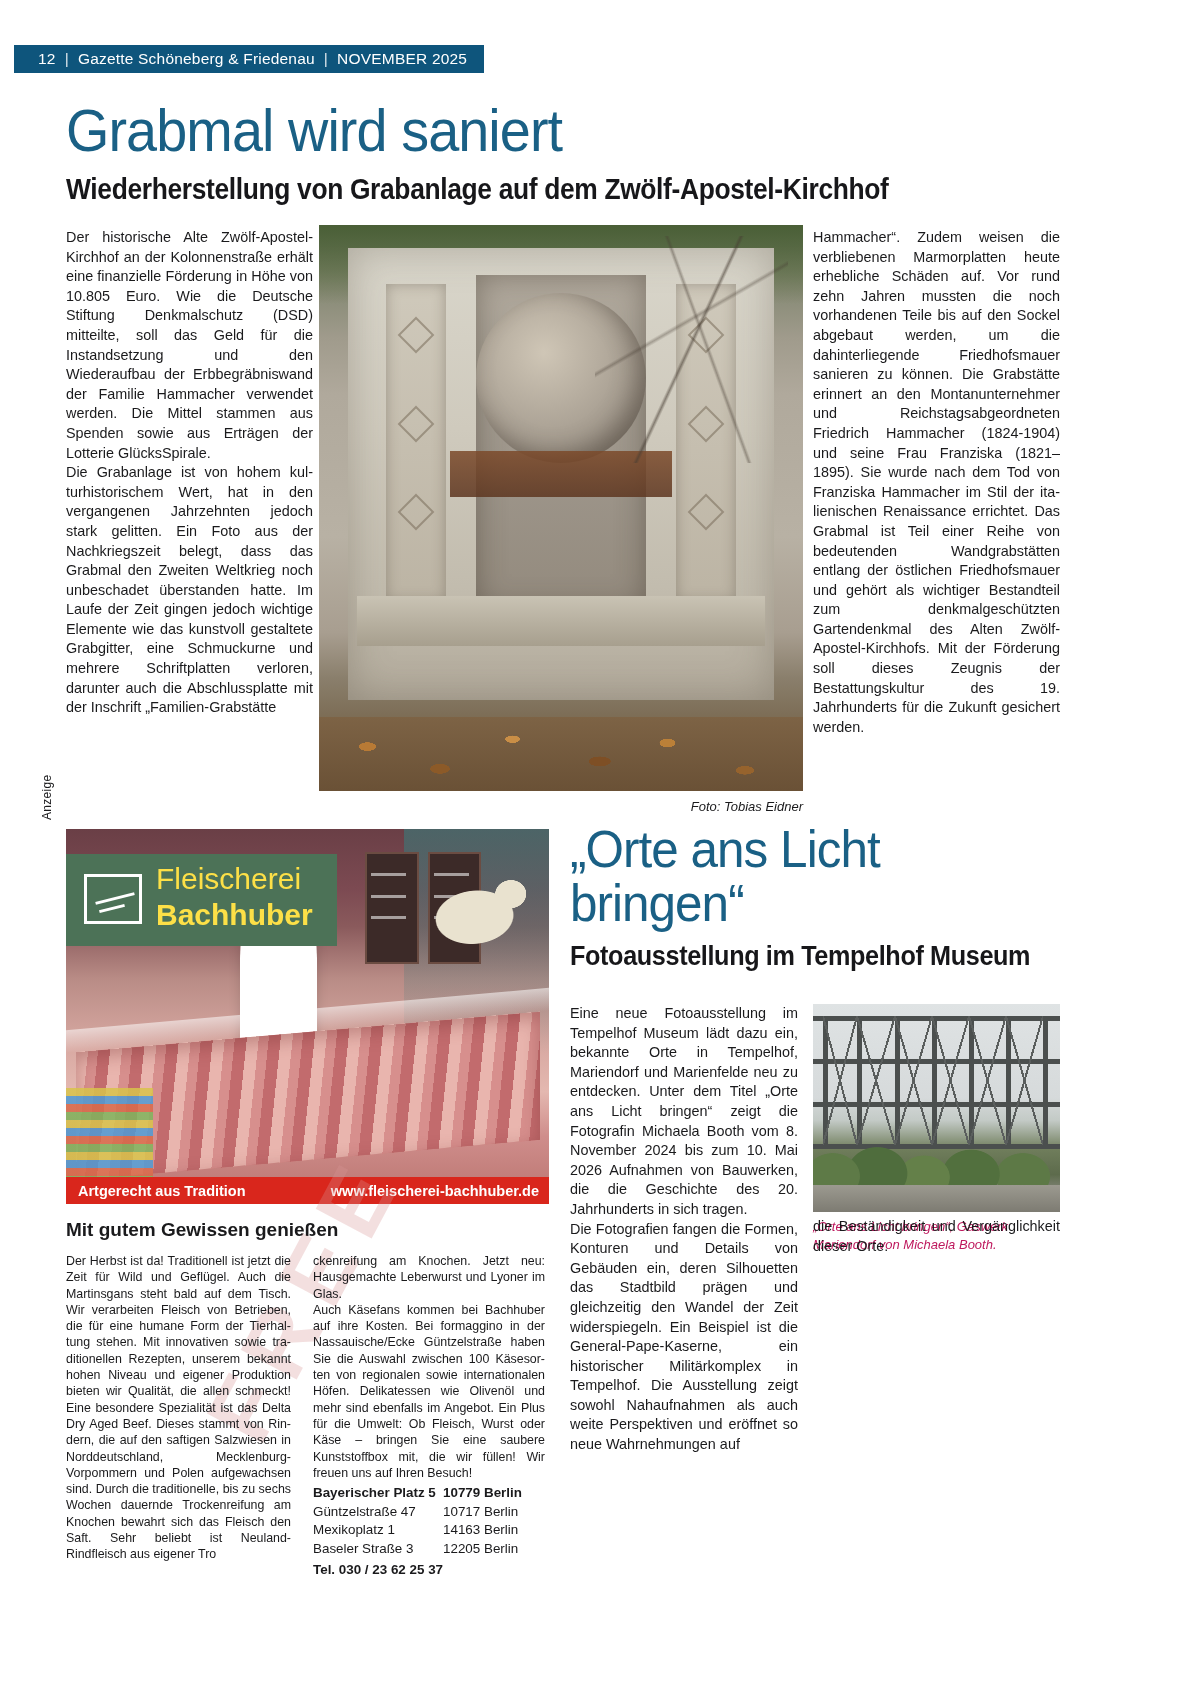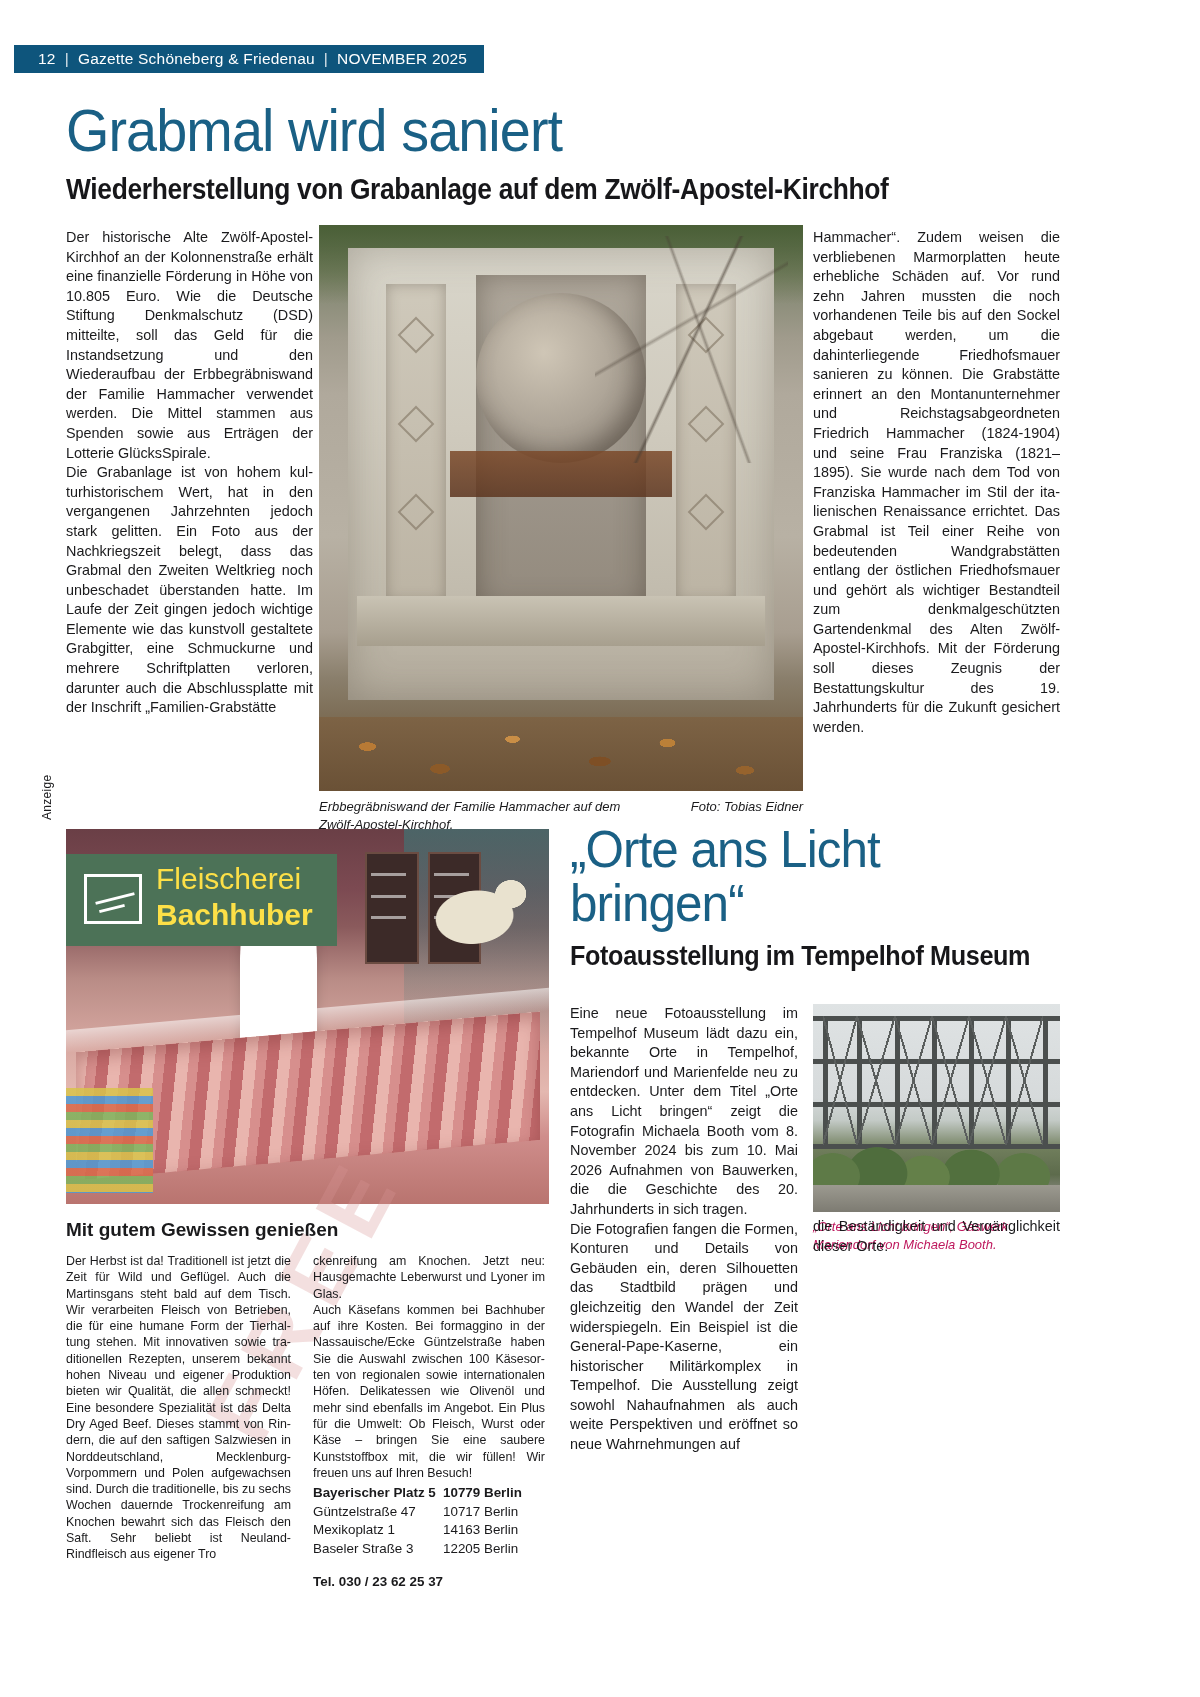--- a/index.html
+++ b/index.html
@@ -144,21 +144,21 @@
     font-size: 12.4px; line-height: 16.3px;
     color: #1a1a1c; text-align: justify;
   }
   #ad-c1 { left: 66px; top: 1253px; width: 225px; }
   #ad-c2 { left: 313px; top: 1253px; width: 232px; }
 
   .addr { margin-top: 3px; }
   .addr-row { display: flex; line-height: 18.6px; font-size: 13.4px; }
   .addr-row .street { width: 130px; }
   .addr-row.first { font-weight: 700; }
-  .addr-tel { font-weight: 700; font-size: 13.4px; line-height: 19px; margin-top: 13px; }
+  .addr-tel { font-weight: 700; font-size: 13.4px; line-height: 19px; margin-top: 1px; }
 
   .watermark {
     position: absolute; left: 150px; top: 1245px;
     font-size: 92px; font-weight: 700; color: rgba(214,150,150,.30);
     transform: rotate(-62deg); letter-spacing: 16px;
     pointer-events: none; white-space: nowrap;
   }
 
   
   .headline2 {
@@ -391,21 +391,20 @@
     <div class="grave-arch"></div>
     <div class="grave-rust"></div>
     <div class="grave-base"></div>
   </div>
   <div class="grave-branch"></div>
   <div class="grave-leaves"></div>
 </div>
 
 <div class="caption">
   <span class="credit">Foto: Tobias Eidner</span>
-  <span>Erbbegräbniswand der Familie Hammacher auf dem Zwölf-Apostel-Kirchhof.</span>
 </div>
 
 <div class="anzeige">Anzeige</div>
 
 <div class="ad">
   <div class="shop-bg"></div>
   <div class="shop-teal"></div>
   <div class="shop-board b1">
     <div class="shop-chalk" style="top:18%"></div>
     <div class="shop-chalk" style="top:38%"></div>
@@ -423,20 +422,24 @@
   <div class="shop-mags"></div>
 
   <div class="ad-logo">
     <span class="mark"></span>
     <span class="words">
       <span class="l1">Fleischerei</span><br>
       <span class="l2">Bachhuber</span>
     </span>
   </div>
 
+  <div class="ad-redbar">
+    <span class="slogan">Artgerecht aus Tradition</span>
+    <span class="url">www.fleischerei-bachhuber.de</span>
+  </div>
 </div>
 
 <div class="ad-head">Mit gutem Gewissen genießen</div>
 <div class="watermark">FREE</div>
 <div class="ad-txt" id="ad-c1">
     <p>Der Herbst ist da! Traditionell ist jetzt die Zeit für Wild und Geflügel. Auch die Martinsgans steht bald auf dem Tisch. Wir verarbeiten Fleisch von Betrieben, die für eine humane Form der Tierhal­tung stehen. Mit innovativen sowie tra­ditionellen Rezepten, unserem bekannt hohen Niveau und eigener Produktion bieten wir Qualität, die allen schmeckt! Eine besondere Spezialität ist das Delta Dry Aged Beef. Dieses stammt von Rin­dern, die auf den saftigen Salzwiesen in Norddeutschland, Mecklenburg-Vorpommern und Polen aufgewach­sen sind. Durch die traditionelle, bis zu sechs Wochen dauernde Trocken­reifung am Knochen bewahrt sich das Fleisch den Saft. Sehr beliebt ist Neuland-Rindfleisch aus eigener Tro­</p>
   </div>
 <div class="ad-txt" id="ad-c2">
   <span><p>ckenreifung am Knochen. Jetzt neu: Hausgemachte Leberwurst und Lyoner im Glas.</p><p>Auch Käsefans kommen bei Bachhuber auf ihre Kosten. Bei formaggino in der Nassauische/Ecke Güntzelstraße haben Sie die Auswahl zwischen 100 Käsesor­ten von regionalen sowie internationa­len Höfen. Delikatessen wie Olivenöl und mehr sind ebenfalls im Angebot. Ein Plus für die Umwelt: Ob Fleisch, Wurst oder Käse – bringen Sie eine sau­bere Kunststoffbox mit, die wir füllen! Wir freuen uns auf Ihren Besuch!</p></span>
   <div class="addr">

